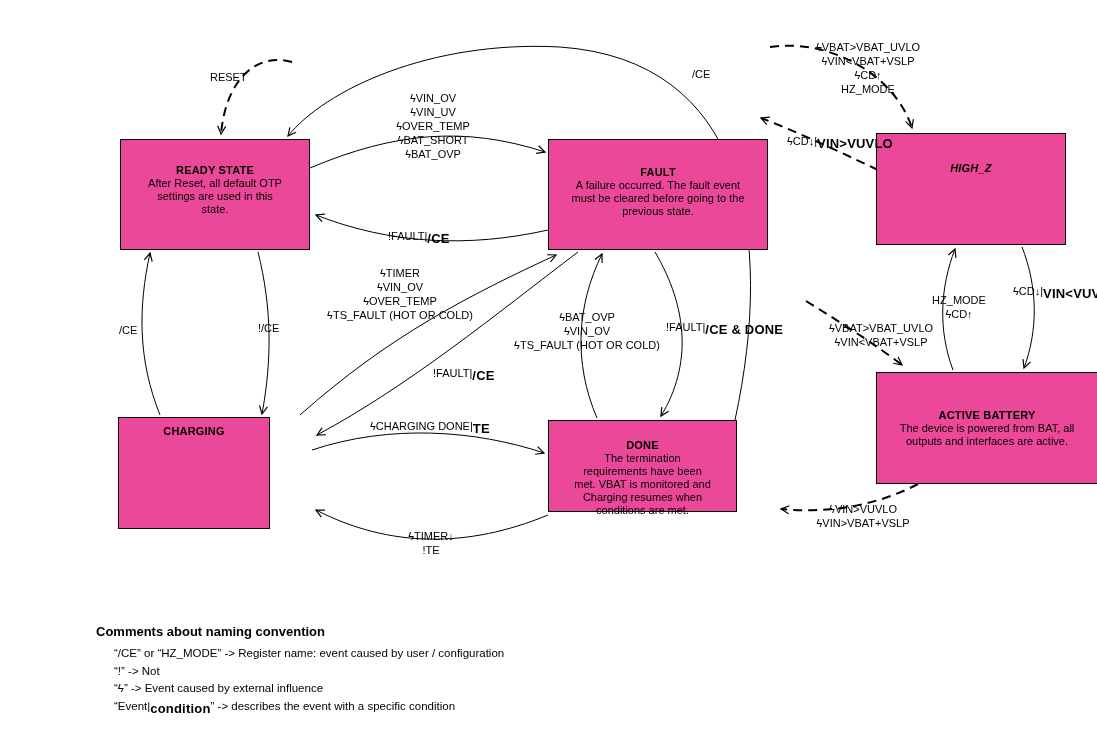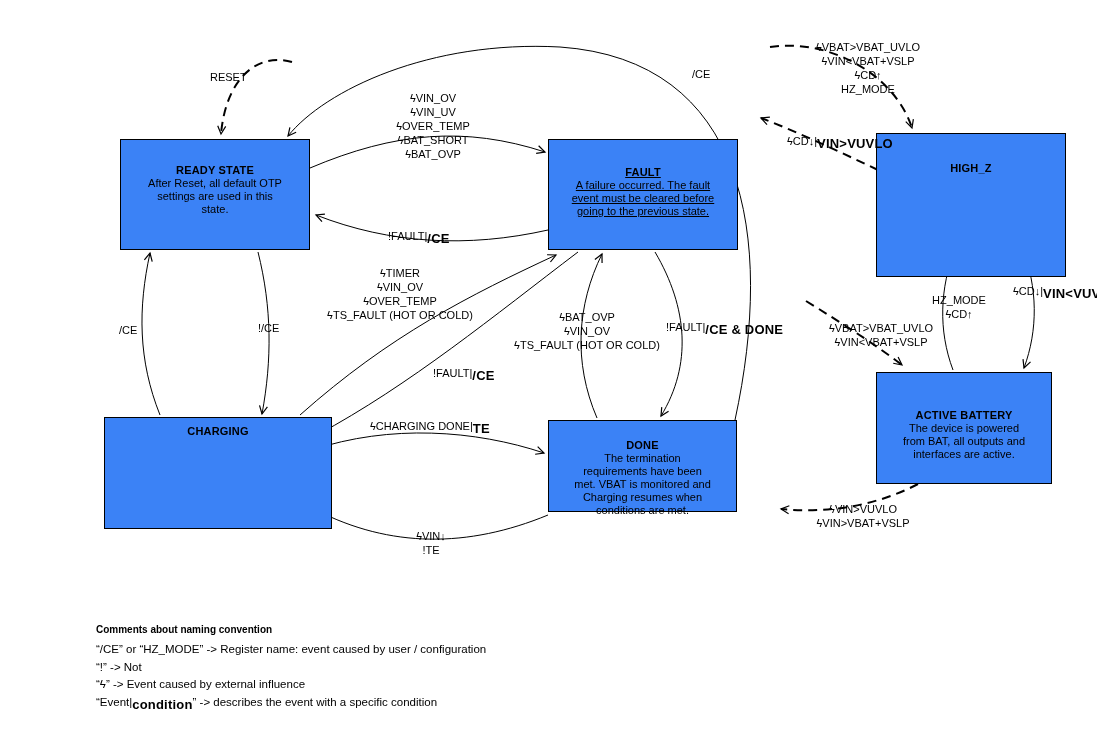--- a/index.html
+++ b/index.html
@@ -1,28 +1,28 @@
 <!DOCTYPE html>
 <html><head>
 <meta charset="utf-8">
 <style>
   html,body{margin:0;padding:0;background:#fff;}
   .canvas{position:relative;width:1097px;height:733px;background:#fff;overflow:hidden;
           font-family:"Liberation Sans","DejaVu Sans",sans-serif;color:#000;}
   svg.wires{position:absolute;left:0;top:0;width:1097px;height:733px;}
-  .state{position:absolute;border:1px solid #000;background:#3b82f6;box-sizing:border-box;
+  .state{position:absolute;border:1px solid #000;background:#ec4899;box-sizing:border-box;
          text-align:center;font-size:11px;line-height:13px;padding:4px 22px;}
   .state-title{font-weight:bold;letter-spacing:.2px;}
   .lbl{position:absolute;font-size:11px;line-height:14px;white-space:nowrap;}
   .stack{text-align:center;}
   .stack div{white-space:nowrap;}
   sub{font-size:13px;font-weight:bold;letter-spacing:.2px;}
   .comments{position:absolute;left:96px;top:624px;width:520px;}
-  .comments-title{font-weight:bold;font-size:10px;margin-bottom:6px;}
-  .comment-line{font-size:11.5px;line-height:17.5px;}
+  .comments-title{font-weight:bold;font-size:13px;margin-bottom:6px;}
+  .comment-line{font-size:11.5px;line-height:17.5px;margin-left:18px;}
 </style>
 </head>
 <body>
 
 <div class="canvas">
 
   <svg class="wires">
     <defs>
       <marker id="arr" viewBox="0 0 12 12" refX="10" refY="6" markerWidth="12" markerHeight="12" markerUnits="userSpaceOnUse" orient="auto-start-reverse">
         <path d="M2,2 L10,6 L2,10" fill="none" stroke="#000" stroke-width="1.2"></path>
@@ -50,39 +50,39 @@
       <path d="M 806 301 C 845 325, 880 348, 902 365" marker-end="url(#arr)"></path>
       <path d="M 918 484 C 880 504, 832 514, 781 509" marker-end="url(#arr)"></path>
     </g>
   </svg>
 
   <div class="state" style="left:120px;top:139px;width:190px;height:111px;padding-top:24px;">
     <div class="state-title">READY STATE</div>
     <div class="state-desc">After Reset, all default OTP settings are used in this state.</div>
   </div>
 
-  <div class="state" style="left:548px;top:139px;width:190px;height:111px;padding-top:26px;text-decoration:underline;">
+  <div class="state" style="left:548px;top:139px;width:220px;height:111px;padding-top:26px;">
     <div class="state-title">FAULT</div>
     <div class="state-desc">A failure occurred.  The fault event must be cleared before going to the previous state.</div>
   </div>
 
-  <div class="state" style="left:876px;top:133px;width:190px;height:144px;padding-top:28px;">
+  <div class="state" style="left:876px;top:133px;width:190px;height:112px;padding-top:28px;font-style:italic;">
     <div class="state-title">HIGH_Z</div>
   </div>
 
-  <div class="state" style="left:104px;top:417px;width:228px;height:112px;padding-top:7px;">
+  <div class="state" style="left:118px;top:417px;width:152px;height:112px;padding-top:7px;">
     <div class="state-title">CHARGING</div>
   </div>
 
   <div class="state" style="left:548px;top:420px;width:189px;height:92px;padding-top:18px;">
     <div class="state-title">DONE</div>
     <div class="state-desc">The termination requirements have been met.  VBAT is monitored and Charging resumes when conditions are met.</div>
   </div>
 
-  <div class="state" style="left:876px;top:372px;width:176px;height:112px;padding-top:36px;">
+  <div class="state" style="left:876px;top:372px;width:222px;height:112px;padding-top:36px;">
     <div class="state-title">ACTIVE BATTERY</div>
     <div class="state-desc">The device is powered from BAT, all outputs and interfaces are active.</div>
   </div>
 
   <div class="lbl" style="left:210px;top:70px;">RESET</div>
 
   <div class="lbl" style="left:692px;top:67px;">/CE</div>
 
   <div class="lbl stack" style="left:378px;top:91px;width:110px;">
     <div>ϟVIN_OV</div>
@@ -119,21 +119,21 @@
 
   <div class="lbl" style="left:666px;top:320px;">
     <span>!FAULT|</span><sub>/CE &amp; DONE</sub>
   </div>
 
   <div class="lbl" style="left:370px;top:419px;">
     <span>ϟCHARGING DONE|</span><sub>TE</sub>
   </div>
 
   <div class="lbl stack" style="left:400px;top:529px;width:62px;">
-    <div>ϟVIN↓</div>
+    <div>ϟTIMER↓</div>
     <div>!TE</div>
   </div>
 
   <div class="lbl stack" style="left:925px;top:293px;width:68px;">
     <div>HZ_MODE</div>
     <div>ϟCD↑</div>
   </div>
 
   <div class="lbl" style="left:1013px;top:284px;">
     <span>ϟCD↓|</span><sub>VIN&lt;VUVLO</sub>

